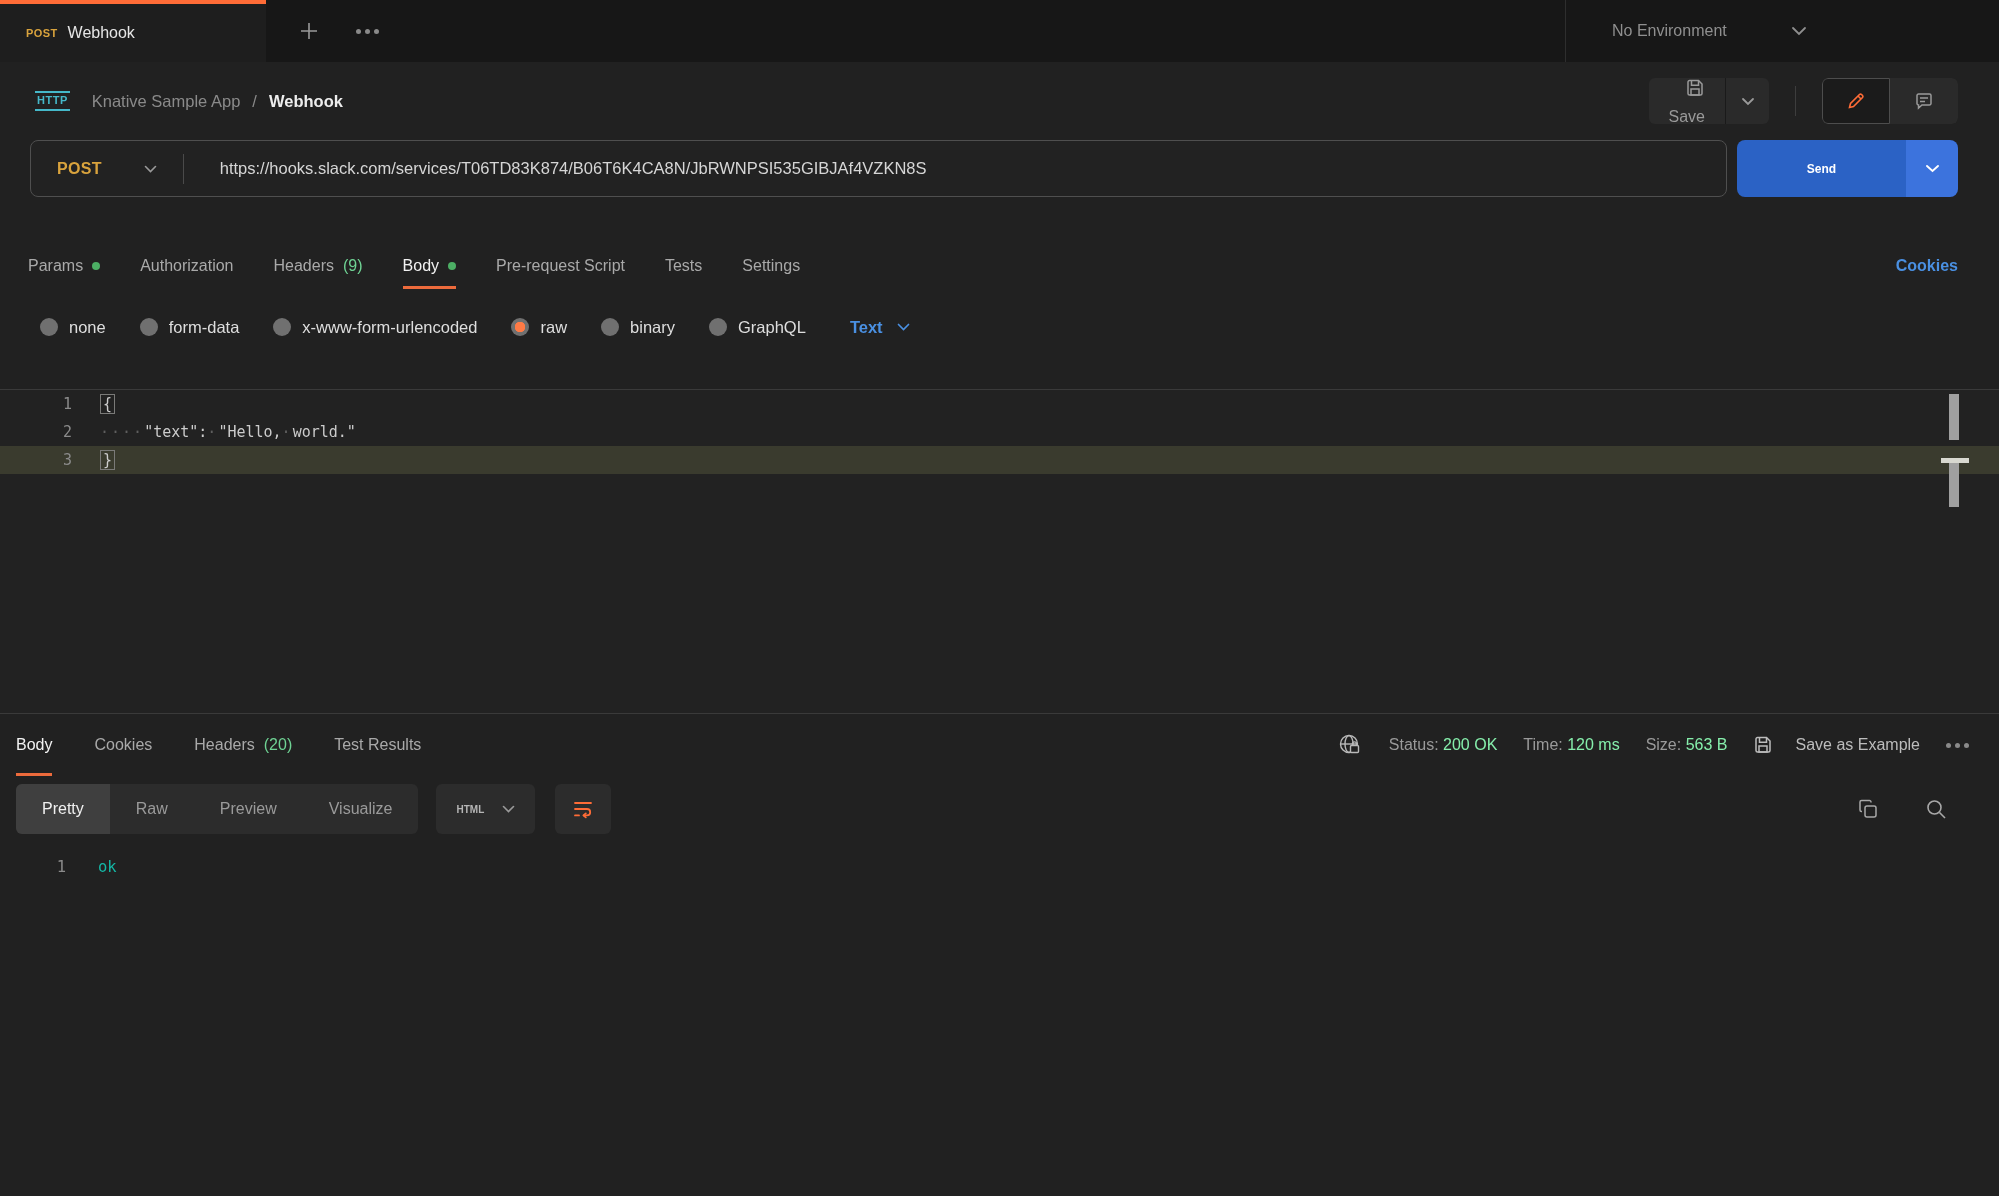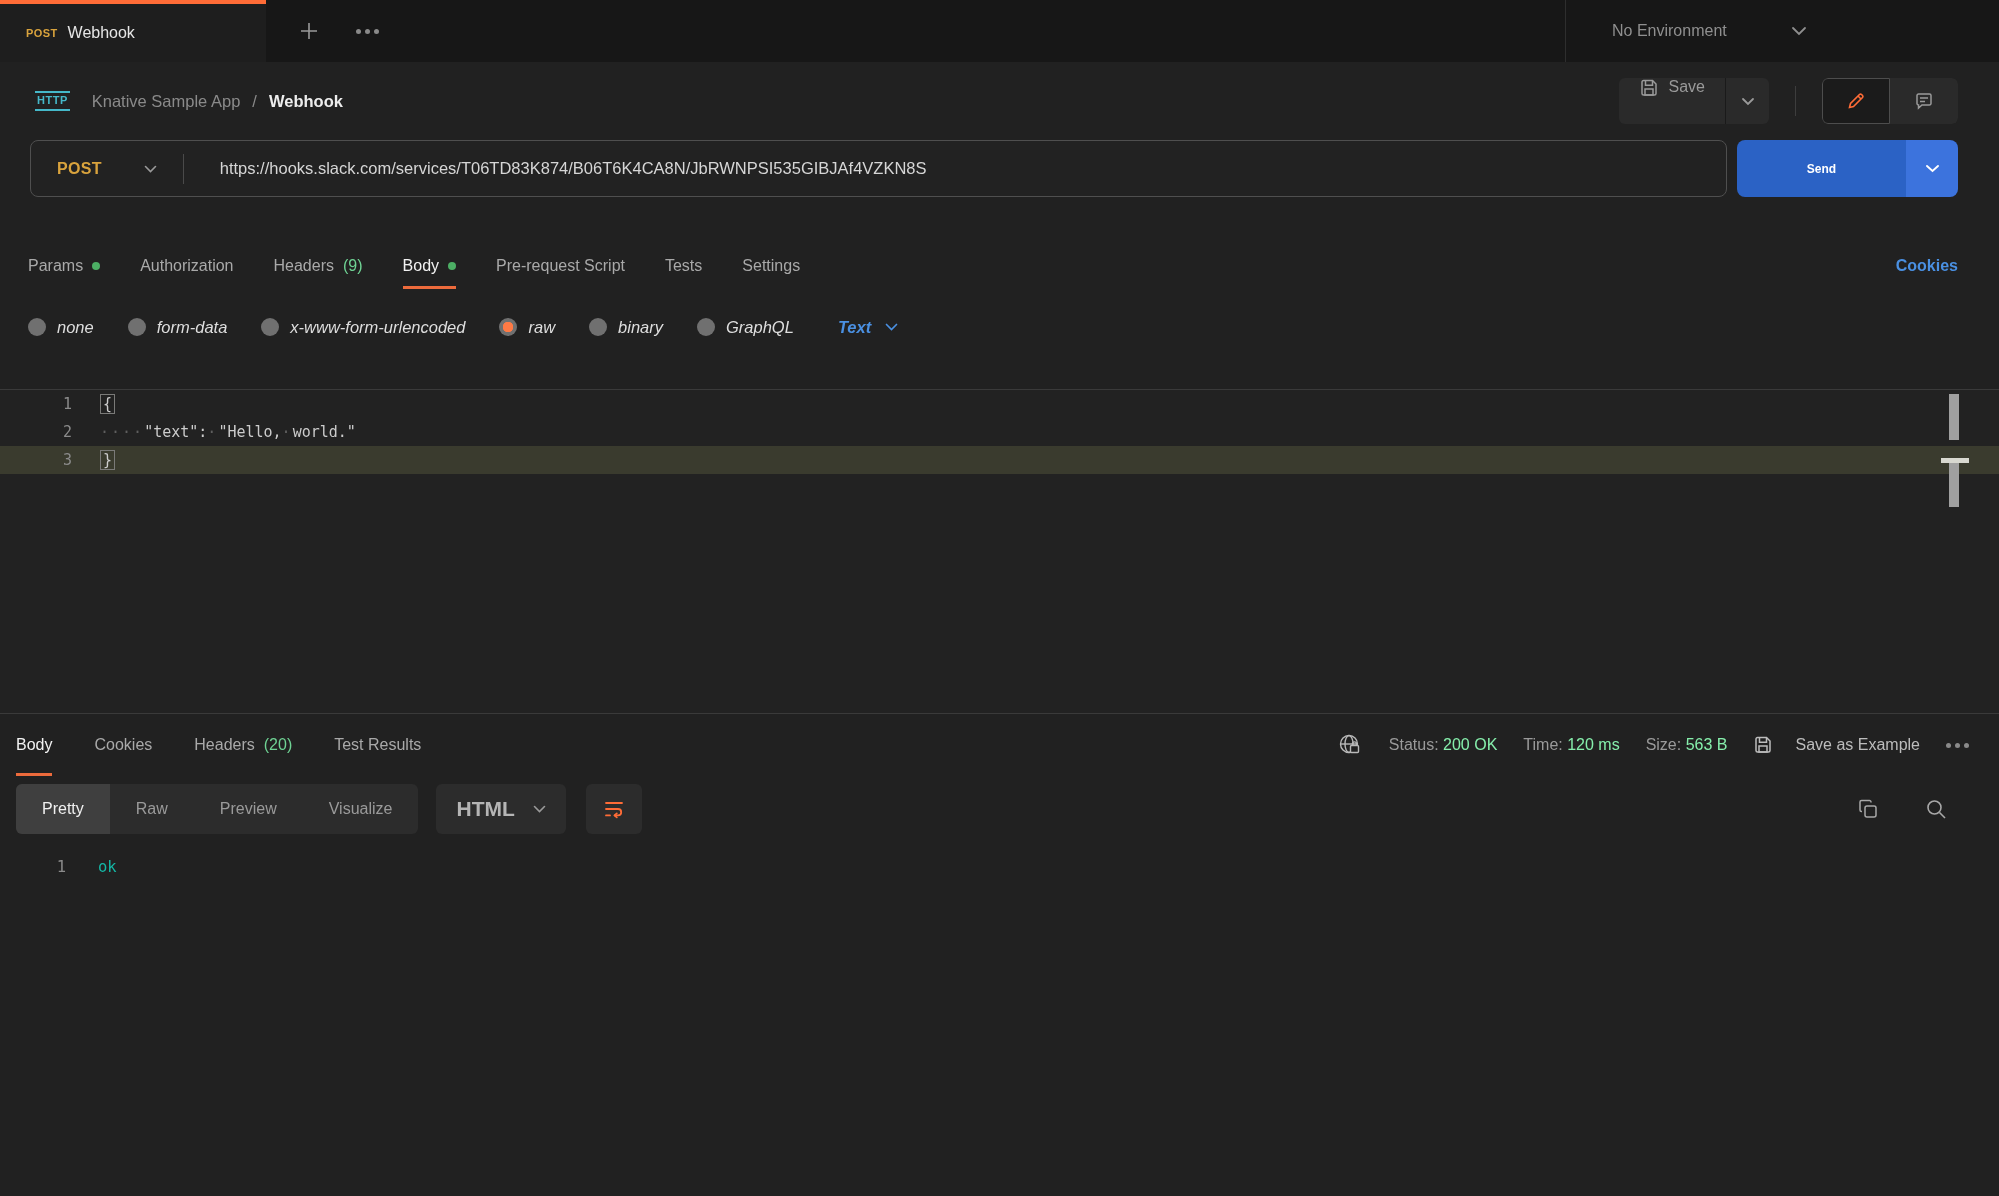--- a/index.html
+++ b/index.html
@@ -24,22 +24,22 @@
   
   .crumb-row { height:78px; display:flex; align-items:center; padding:0 41px 0 35px; }
   .http-badge { color:#45b8c9; font-size:11px; font-weight:bold; letter-spacing:.5px;
                 border-bottom:2px solid #45b8c9; border-top:2px solid #45b8c9; padding:1px 2px; line-height:1.2; }
   .crumb { display:flex; align-items:center; gap:12px; margin-left:22px; font-size:16.5px;text-align:right; }
   .crumb .coll { color:#8a8a8a; cursor:pointer; }
   .crumb .sep  { color:#8a8a8a; }
   .crumb .cur  { color:#ededed; font-weight:bold; }
   .crumb-row .spacer { flex:1; }
   .save-split { display:flex; height:46px; border-radius:6px; overflow:hidden; }
-  .save-main { display:flex; align-items:flex-start; gap:10px; background:#2a2a2a; border:none;
-               color:#9a9a9a; font-size:16px; padding:0 20px; cursor:pointer; }
+  .save-main { display:flex; align-items:flex-end; gap:10px; background:#2a2a2a; border:none;
+               color:#9a9a9a; font-size:16px; padding:0 20px; cursor:pointer;flex-direction:column; }
   .save-caret { width:44px; background:#2a2a2a; border:none; border-left:1px solid #1a1a1a;
                 display:flex; align-items:center; justify-content:center; cursor:pointer; }
   .vdiv { width:1px; height:30px; background:#3d3d3d; margin:0 26px; }
   .icon-seg { display:flex; height:46px; border-radius:6px; overflow:hidden; }
   .seg { width:68px; display:flex; align-items:center; justify-content:center; border:none; cursor:pointer; }
   .seg.active { background:#1b1b1b; border:1px solid #4d4d4d; border-radius:6px 0 0 6px; }
   .seg.plain  { background:#2a2a2a; border-radius:0 6px 6px 0; }
 
   
   .url-row { display:flex; gap:10px; margin:0 41px 0 30px; height:57px; }
@@ -58,21 +58,21 @@
   .rtabs { display:flex; align-items:center; gap:40px; margin-top:46px; padding:0 41px 0 28px; height:46px; }
   .rtab { position:relative; display:flex; align-items:center; gap:9px; color:#a9a9a9;
           font-size:16px; height:100%; cursor:pointer; }
   .rtab.active { color:#f2f2f2; }
   .rtab.active::after { content:""; position:absolute; left:0; right:0; bottom:0; height:3px; background:#ed6b3c; }
   .dot { width:8px; height:8px; border-radius:50%; background:#4cae64; }
   .count { color:#6fd394; }
   .cookies-link { margin-left:auto; color:#4a90e2; font-size:16px; font-weight:bold; cursor:pointer; }
 
   
-  .radio-row { display:flex; align-items:center; gap:34px; padding:0 28px; margin-top:18px; height:40px;font-style:italic; }
+  .radio-row { display:flex; align-items:center; gap:34px; padding:0 40px; margin-top:18px; height:40px; }
   .radio-item { display:flex; align-items:center; gap:11px; cursor:pointer; }
   .radio { width:18px; height:18px; border-radius:50%; background:#707070; }
   .radio.sel { background:radial-gradient(circle at 50% 50%, #ff7a45 0 5px, #707070 5.5px); }
   .radio-item .lbl { color:#dedede; font-size:16.5px; }
   .lang-dd { display:flex; align-items:center; gap:14px; margin-left:10px; cursor:pointer; }
   .lang-dd .lbl { color:#4a90e2; font-size:16.5px; font-weight:bold; }
 
   
   .editor { position:relative; margin-top:42px; border-top:1px solid #3a3a3a; height:324px; background:#222222;
             font-family:"DejaVu Sans Mono", monospace; font-size:15px; }
@@ -94,21 +94,21 @@
   .meta-pair { font-size:16px; color:#9a9a9a; }
   .meta-pair b { color:#86efac; font-weight:normal; }
   .save-example { display:flex; align-items:center; gap:22px; color:#bdbdbd; font-size:16px;
                   background:none; border:none; cursor:pointer; }
 
   .view-row { display:flex; align-items:center; height:66px; padding:0 30px 0 16px; }
   .view-seg { display:flex; background:#2c2c2c; border-radius:6px; overflow:hidden; height:50px; }
   .vbtn { background:transparent; border:none; color:#9a9a9a; font-size:16px; padding:0 26px; cursor:pointer; }
   .vbtn.active { background:#3f3f3f; color:#f0f0f0; }
   .fmt-dd { display:flex; align-items:center; gap:18px; background:#2c2c2c; border:none; border-radius:6px;
-            height:50px; padding:0 20px; margin-left:18px; color:#b5b5b5; font-size:21px; font-weight:bold; cursor:pointer; }
+            height:50px; padding:0 20px; margin-left:18px; color:#b5b5b5; font-size:10px; font-weight:bold; cursor:pointer; }
   .wrap-btn { background:#2c2c2c; border:none; border-radius:6px; height:50px; width:56px;
               display:flex; align-items:center; justify-content:center; margin-left:20px; cursor:pointer; }
   .view-row .spacer { flex:1; }
   .view-row .tools { display:flex; align-items:center; gap:46px; padding-right:22px; }
 
   .resp-body { margin-top:16px; font-family:"DejaVu Sans Mono", monospace; font-size:15.5px; display:flex; }
   .resp-body .ln { width:66px; text-align:right; color:#8b8b8b; }
   .resp-body .val { margin-left:32px; color:#14b8a6; }
 
   svg { display:block; }

